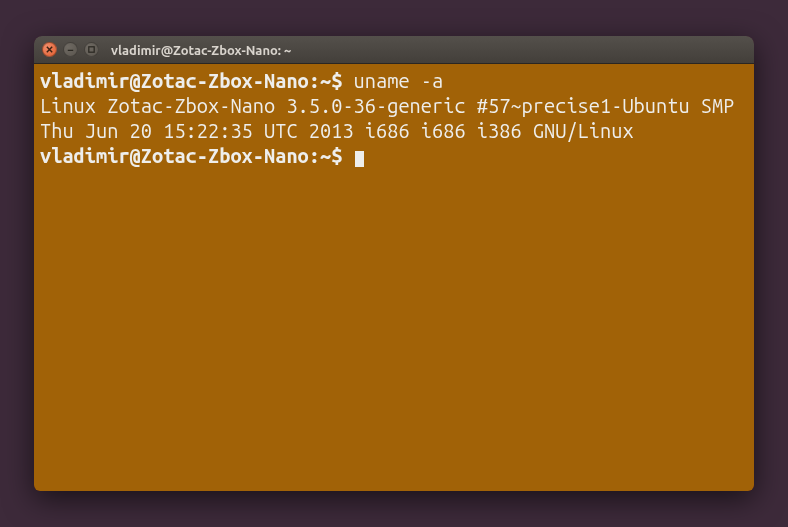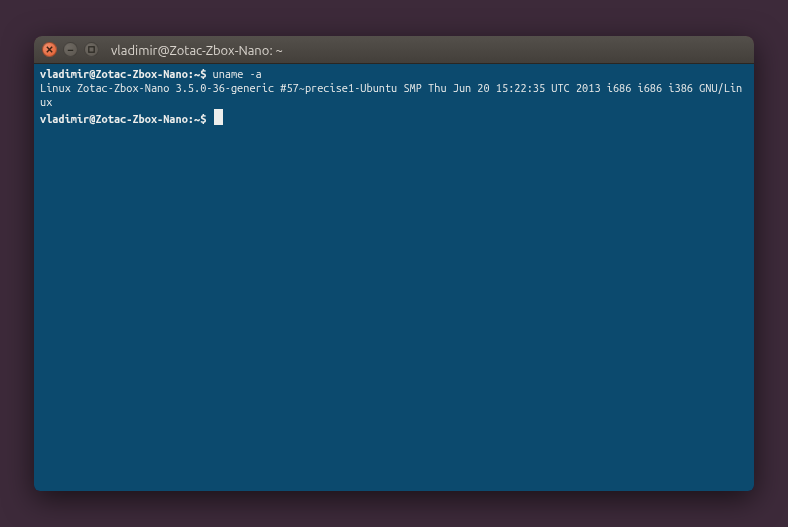--- a/index.html
+++ b/index.html
@@ -57,28 +57,28 @@
       background: radial-gradient(circle at 30% 30%, #6f6a63, #5a554e);
     }
     .btn-close svg, .btn-min svg, .btn-max svg {
       width: 9px;
       height: 9px;
     }
     .title-text {
       color: #d9d4cd;
       font-size: 13px;
       font-family: "Ubuntu", sans-serif;
-      font-weight: normal;
+      font-weight: bold;
       margin-left: 6px;
     }
     .terminal-body {
       flex: 1;
-      background: #0c4a6e;
+      background: #a16207;
       padding: 4px 6px;
-      font-size: 11px;
+      font-size: 20px;
       line-height: 1.25;
       color: #eeeeec;
       font-family: "Ubuntu Mono", "DejaVu Sans Mono", monospace;
       white-space: pre-wrap;
       word-break: break-all;
     }
     .terminal-body .prompt {
       color: #eeeeec;
       font-weight: bold;
     }

